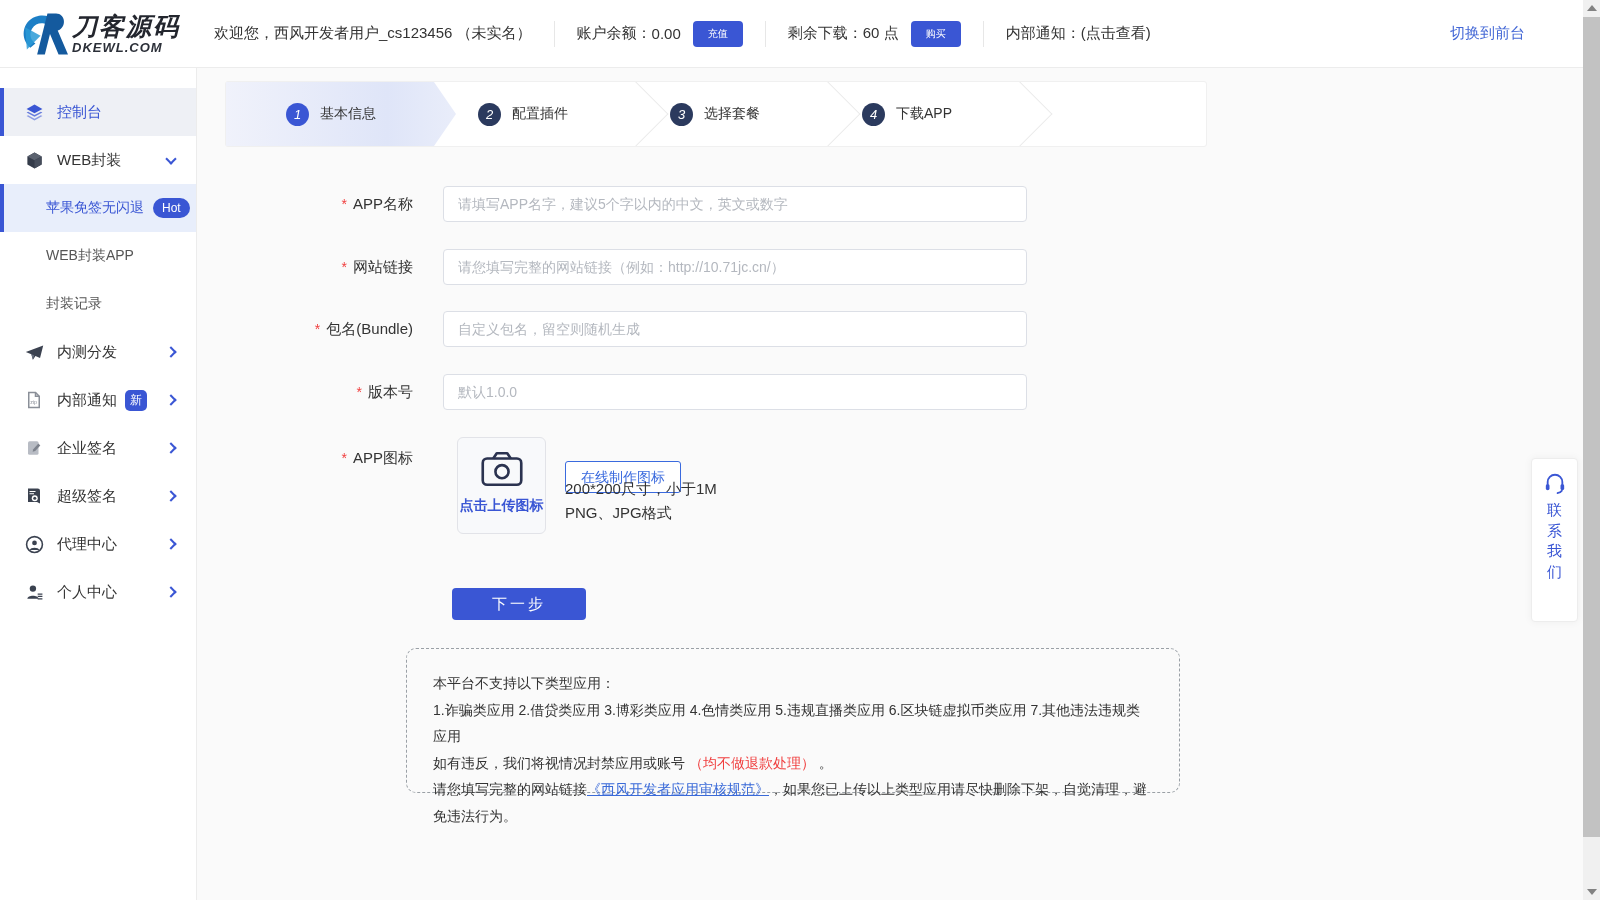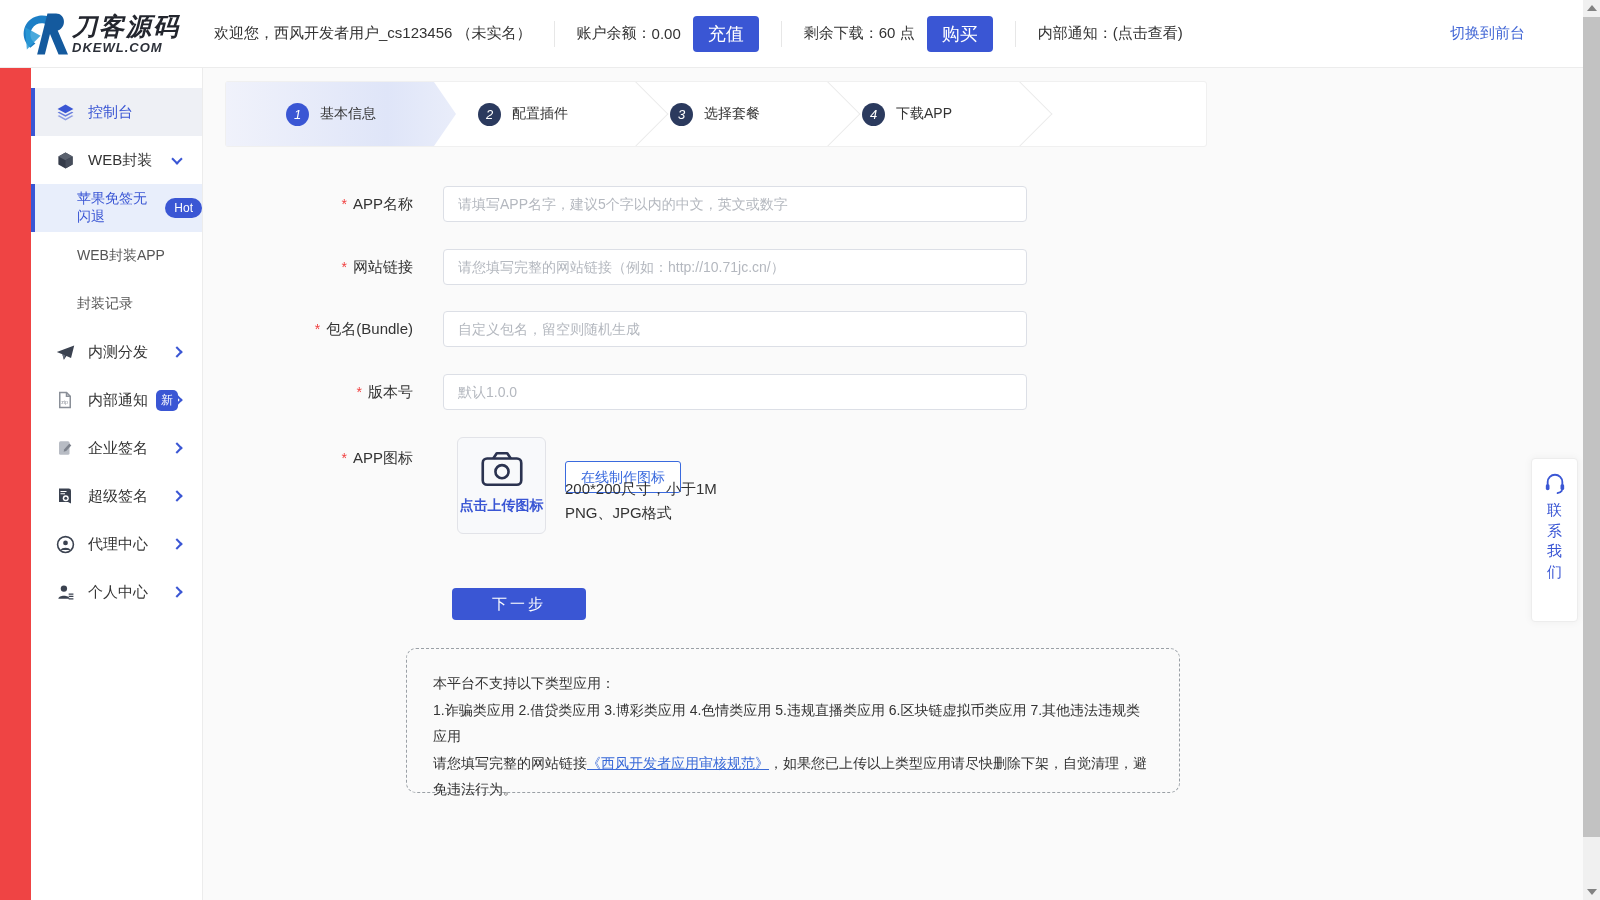--- a/index.html
+++ b/index.html
@@ -1,38 +1,38 @@
 <!DOCTYPE html>
 <html><head>
 <meta charset="utf-8">
 <style>
   * { margin:0; padding:0; box-sizing:border-box; }
   html,body { width:1600px; height:900px; overflow:hidden; }
   body { font-family:"Liberation Sans","DejaVu Sans",sans-serif; background:#fafafa; color:#333; }
-  .page { position:relative; width:1600px; height:900px; background:#ef4444; overflow:hidden; }
+  .page { position:relative; width:1600px; height:900px; background:#f0abfc; overflow:hidden; }
 
   
   .header { position:absolute; left:0; top:0; width:1583px; height:68px; background:#fff;
             border-bottom:1px solid #ececec; display:flex; align-items:center; z-index:5; }
   .logo { display:flex; align-items:center; margin-left:18px; width:182px; flex:0 0 auto; }
   .logo-mark { width:52px; height:48px; flex:0 0 auto; }
   .logo-text { margin-left:2px; line-height:1; }
   .logo-title { font-size:25px; font-weight:bold; color:#23262e; letter-spacing:2px; font-style:italic; }
   .logo-sub { font-size:13px; font-weight:bold; color:#2b2f38; font-style:italic; letter-spacing:1px; margin-top:2px; }
   .h-item { font-size:15px; color:#333; white-space:nowrap; }
   .h-sep { width:1px; height:26px; background:#e7e7e7; margin:0 22px; flex:0 0 auto; }
-  .h-btn { display:inline-block; background:#3a56d4; color:#fff; font-size:18px; padding:6px 15px;
+  .h-btn { display:inline-block; background:#3a56d4; color:#fff; font-size:10px; padding:6px 15px;
            border-radius:4px; margin-left:12px; cursor:pointer; }
   .welcome { margin-left:14px; }
   .h-spacer { flex:1; }
   .switch-link { color:#4468d6; font-size:15px; margin-right:58px; cursor:pointer;margin-left:16px; }
 
   
-  .sidebar { position:absolute; left:0; top:68px; width:172px; height:832px; background:#fff;
-             border-right:1px solid #ececec; padding-top:20px; z-index:4;margin-left:31px; }
+  .sidebar { position:absolute; left:0; top:68px; width:197px; height:832px; background:#fff;
+             border-right:1px solid #ececec; padding-top:20px; z-index:4; }
   .menu-item { position:relative; height:48px; display:flex; align-items:center; padding-left:24px;
                font-size:15px; color:#333; cursor:pointer; }
   .menu-item .mi-icon { width:20px; height:20px; margin-right:13px; display:flex; align-items:center; justify-content:center; }
   .menu-item.active { background:#eef0f5; color:#3a56d4; }
   .menu-item.active::before { content:""; position:absolute; left:0; top:0; width:4px; height:100%; background:#3a56d4; }
   .sub-item { position:relative; height:48px; display:flex; align-items:center; padding-left:46px;
               font-size:14px; color:#555; cursor:pointer; }
   .sub-item.active { background:#e8eefb; color:#3a56d4; }
   .sub-item.active::before { content:""; position:absolute; left:0; top:0; width:4px; height:100%; background:#3a56d4; }
   .badge-pill { background:#3a56d4; color:#fff; font-size:12px; padding:3px 9px; border-radius:10px; margin-left:9px; }
@@ -306,20 +306,21 @@
 
     <div class="make-icon-btn">在线制作图标</div>
     <div class="icon-hint" style="top:412px;">200*200尺寸，小于1M</div>
     <div class="icon-hint" style="top:436px;">PNG、JPG格式</div>
 
     <button class="next-btn">下一步</button>
 
     <div class="notice-box">
       <div>本平台不支持以下类型应用：</div>
       <div>1.诈骗类应用 2.借贷类应用 3.博彩类应用 4.色情类应用 5.违规直播类应用 6.区块链虚拟币类应用 7.其他违法违规类应用</div>
+      <div><span>如有违反，我们将视情况封禁应用或账号 </span><span class="notice-red">（均不做退款处理）</span><span> 。</span></div>
       <div><span>请您填写完整的网站链接</span><span class="notice-link">《西风开发者应用审核规范》</span><span>，如果您已上传以上类型应用请尽快删除下架，自觉清理，避免违法行为。</span></div>
     </div>
 
   </div>
 
   <div class="contact">
     <svg width="22" height="22" viewBox="0 0 24 24">
       <path d="M4 14v-3a8 8 0 0116 0v3" fill="none" stroke="#3a56d4" stroke-width="2"></path>
       <rect x="2" y="13" width="4" height="7" rx="2" fill="#3a56d4"></rect>
       <rect x="18" y="13" width="4" height="7" rx="2" fill="#3a56d4"></rect>

